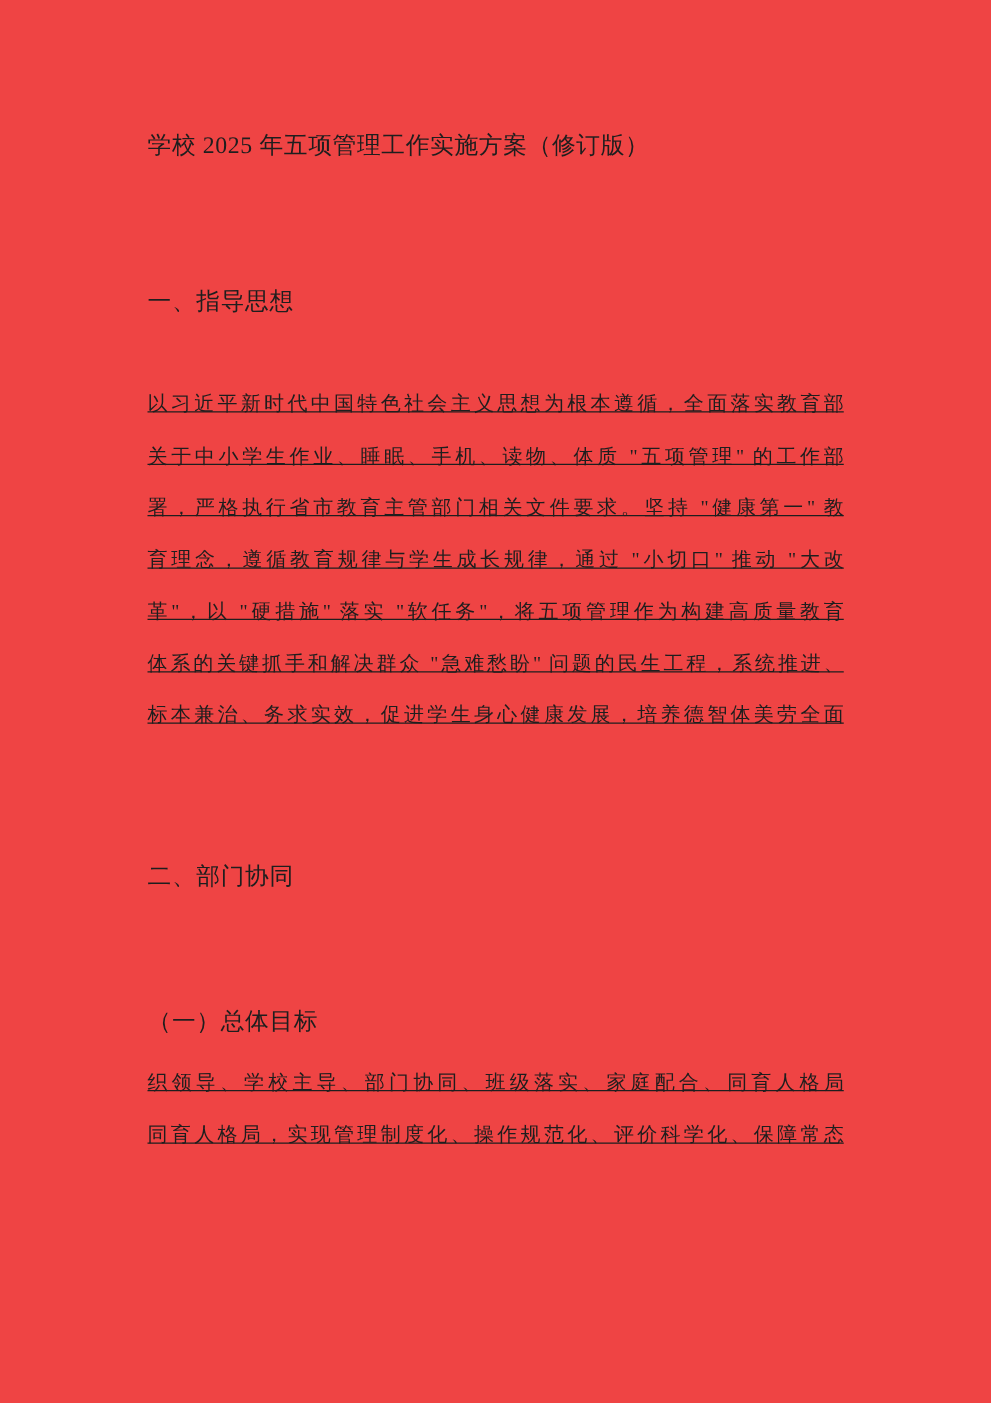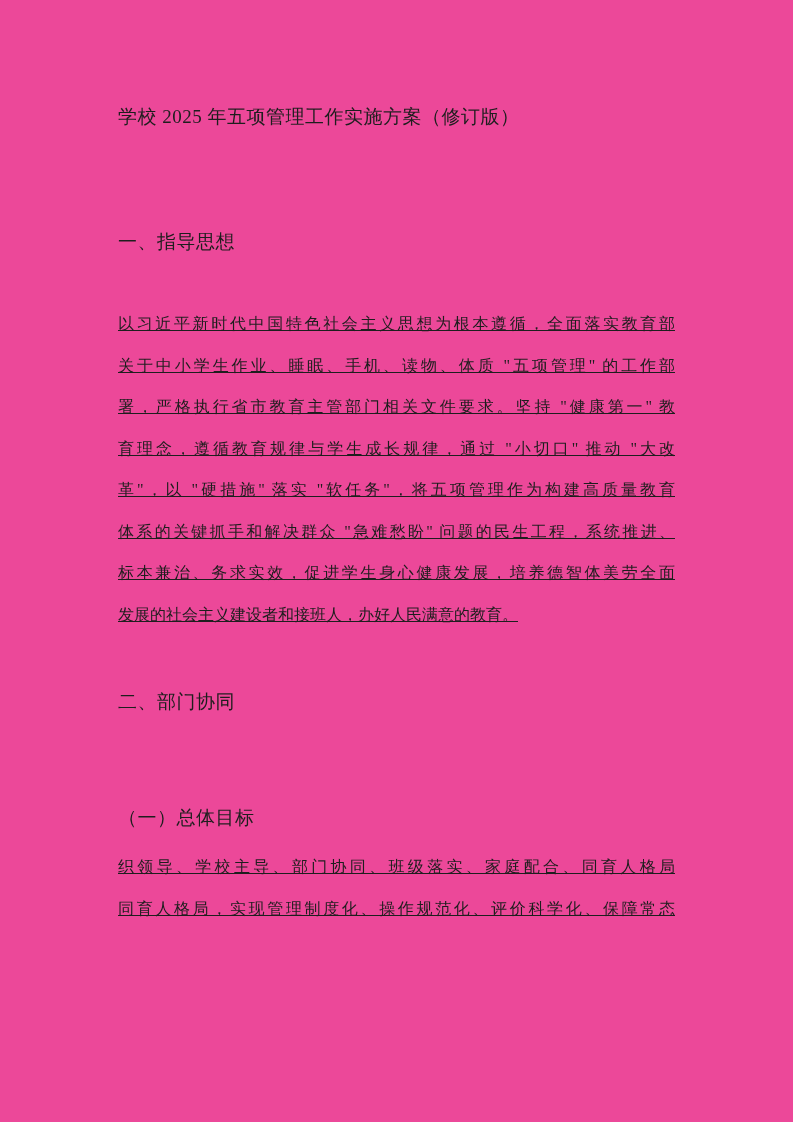--- a/index.html
+++ b/index.html
@@ -4,21 +4,21 @@
 <style>
   html, body {
     margin: 0;
     padding: 0;
     background: #ffffff;
   }
   .page {
     position: relative;
     width: 793px;
     height: 1122px;
-    background: #ec4899;
+    background: #ef4444;
     overflow: hidden;
     font-family: "Liberation Serif", "DejaVu Serif", serif;
     color: #1e1e1e;
   }
   .doc-title {
     position: absolute;
     left: 118px;
     width: 557px;
     top: 104px;
     font-size: 19px;
@@ -29,20 +29,21 @@
   }
   .heading {
     position: absolute;
     left: 118px;
     width: 557px;
     font-size: 19px;
     line-height: 26px;
     letter-spacing: 0.5px;
     text-align: left;
     white-space: nowrap;
+    font-family: Liberation Mono, monospace;
   }
   .heading-1 { top: 229px; }
   .heading-2 { top: 689px; }
   .heading-3 { top: 805px; }
   .para {
     position: absolute;
     left: 118px;
     width: 557px;
     font-size: 16px;
     line-height: 41.5px;
@@ -70,21 +71,20 @@
   <div class="heading heading-1">一、指导思想</div>
 
   <div class="para para-1">
     <div class="line j">以习近平新时代中国特色社会主义思想为根本遵循，全面落实教育部</div>
     <div class="line j">关于中小学生作业、睡眠、手机、读物、体质 "五项管理" 的工作部</div>
     <div class="line j">署，严格执行省市教育主管部门相关文件要求。坚持 "健康第一" 教</div>
     <div class="line j">育理念，遵循教育规律与学生成长规律，通过 "小切口" 推动 "大改</div>
     <div class="line j">革"，以 "硬措施" 落实 "软任务"，将五项管理作为构建高质量教育</div>
     <div class="line j">体系的关键抓手和解决群众 "急难愁盼" 问题的民生工程，系统推进、</div>
     <div class="line j">标本兼治、务求实效，促进学生身心健康发展，培养德智体美劳全面</div>
-    <div class="line last">发展的社会主义建设者和接班人，办好人民满意的教育。</div>
   </div>
 
   <div class="heading heading-2">二、部门协同</div>
 
   <div class="heading heading-3">（一）总体目标</div>
 
   <div class="para para-2">
     <div class="line j">织领导、学校主导、部门协同、班级落实、家庭配合、同育人格局</div>
     <div class="line j">同育人格局，实现管理制度化、操作规范化、评价科学化、保障常态</div>
   </div>

